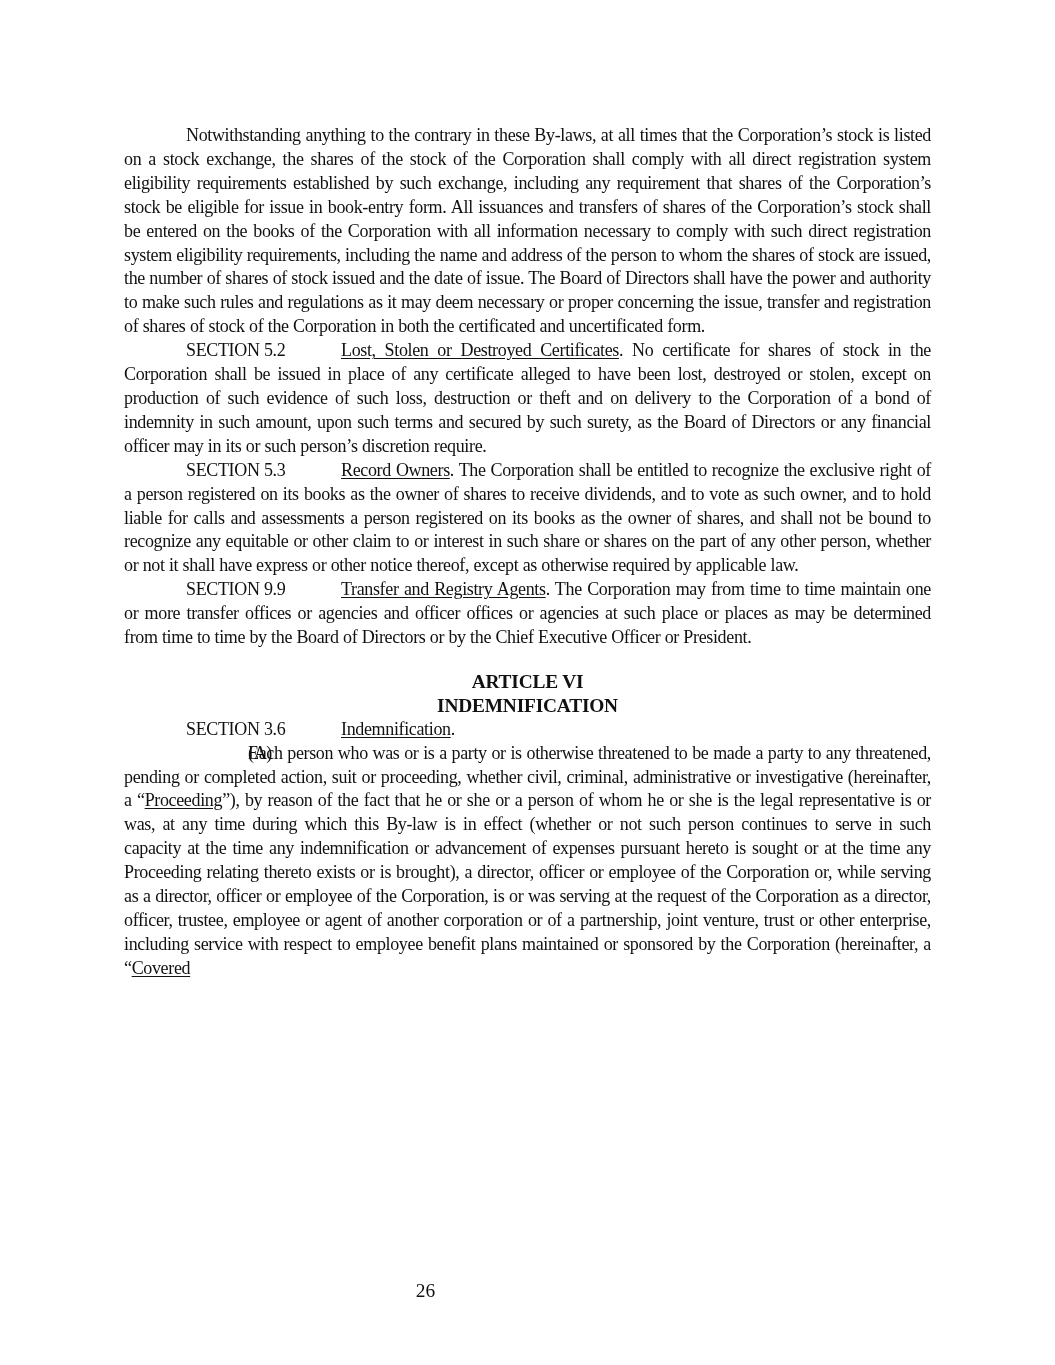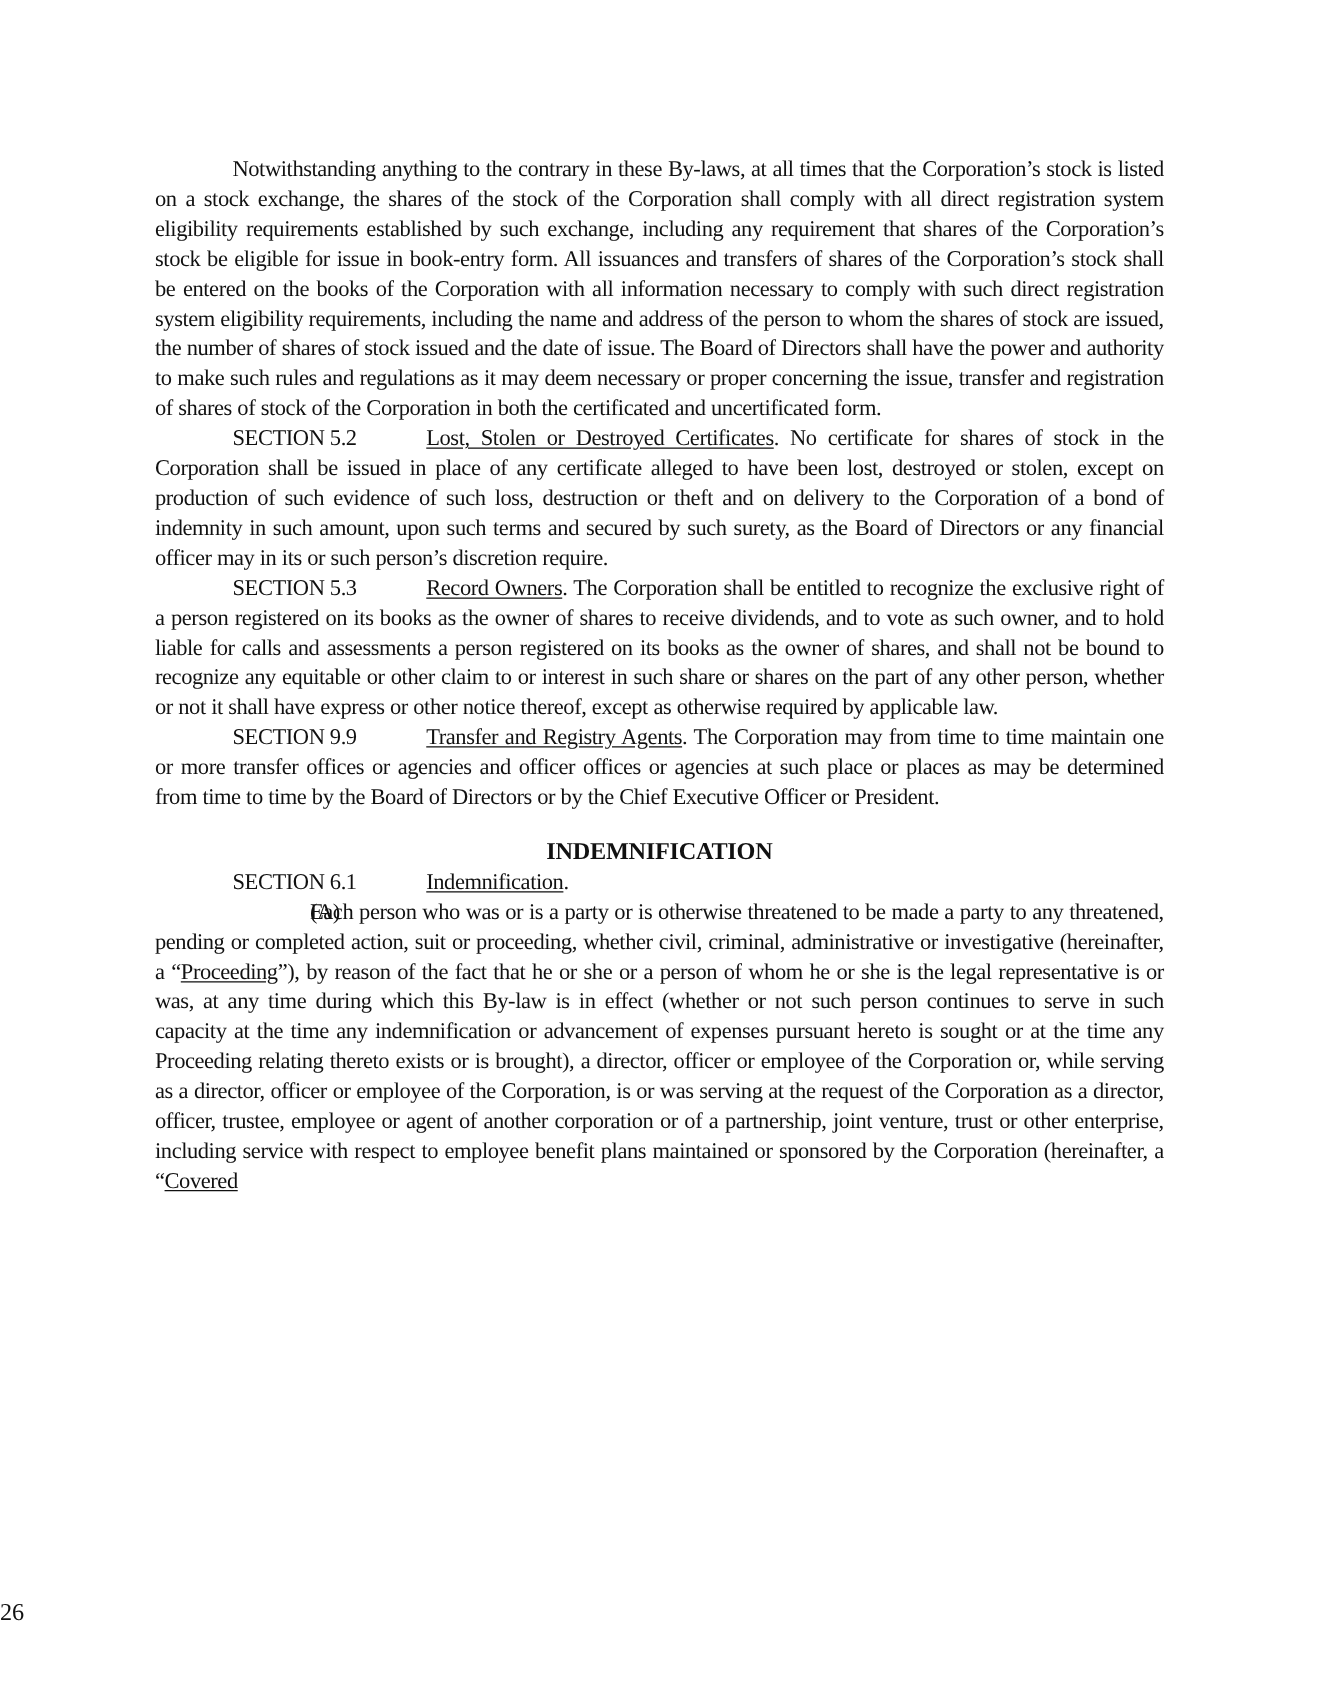--- a/index.html
+++ b/index.html
@@ -48,40 +48,42 @@
       font-size: 19.4px;
       line-height: 23.9px;
       letter-spacing: -0.2px;
       margin-top: 20px;
     }
     .page-number {
       position: absolute;
       left: 0;
       width: 851px;
       top: 1279px;
+      text-align: center;
       font-size: 19.4px;
       line-height: 24px;
     }
   </style>
 </head>
 <body>
 
 <div class="page">
 
   <p class="indent">Notwithstanding anything to the contrary in these By-laws, at all times that the Corporation’s stock is listed on a stock exchange, the shares of the stock of the Corporation shall comply with all direct registration system eligibility requirements established by such exchange, including any requirement that shares of the Corporation’s stock be eligible for issue in book-entry form. All issuances and transfers of shares of the Corporation’s stock shall be entered on the books of the Corporation with all information necessary to comply with such direct registration system eligibility requirements, including the name and address of the person to whom the shares of stock are issued, the number of shares of stock issued and the date of issue. The Board of Directors shall have the power and authority to make such rules and regulations as it may deem necessary or proper concerning the issue, transfer and registration of shares of stock of the Corporation in both the certificated and uncertificated form.</p>
 
   <p class="indent gap"><span class="sec-num">SECTION 5.2</span><u>Lost, Stolen or Destroyed Certificates</u><span>.</span><span>  No certificate for shares of stock in the Corporation shall be issued in place of any certificate alleged to have been lost, destroyed or stolen, except on production of such evidence of such loss, destruction or theft and on delivery to the Corporation of a bond of indemnity in such amount, upon such terms and secured by such surety, as the Board of Directors or any financial officer may in its or such person’s discretion require.</span></p>
 
   <p class="indent gap"><span class="sec-num">SECTION 5.3</span><u>Record Owners</u><span>.</span><span>  The Corporation shall be entitled to recognize the exclusive right of a person registered on its books as the owner of shares to receive dividends, and to vote as such owner, and to hold liable for calls and assessments a person registered on its books as the owner of shares, and shall not be bound to recognize any equitable or other claim to or interest in such share or shares on the part of any other person, whether or not it shall have express or other notice thereof, except as otherwise required by applicable law.</span></p>
 
   <p class="indent gap"><span class="sec-num">SECTION 9.9</span><u>Transfer and Registry Agents</u><span>.</span><span>  The Corporation may from time to time maintain one or more transfer offices or agencies and officer offices or agencies at such place or places as may be determined from time to time by the Board of Directors or by the Chief Executive Officer or President.</span></p>
 
   <div class="heading">
+    <div>ARTICLE VI</div>
     <div>INDEMNIFICATION</div>
   </div>
 
-  <p class="indent gap"><span class="sec-num">SECTION 6.1</span><u>Indemnification</u><span>.</span></p>
+  <p class="indent gap"><span class="sec-num">SECTION 3.6</span><u>Indemnification</u><span>.</span></p>
 
   <p class="indent gap"><span class="sub-num">(A)</span><span>Each person who was or is a party or is otherwise threatened to be made a party to any threatened, pending or completed action, suit or proceeding, whether civil, criminal, administrative or investigative (hereinafter, a “</span><u>Proceeding</u><span>”), by reason of the fact that he or she or a person of whom he or she is the legal representative is or was, at any time during which this By-law is in effect (whether or not such person continues to serve in such capacity at the time any indemnification or advancement of expenses pursuant hereto is sought or at the time any Proceeding relating thereto exists or is brought), a director, officer or employee of the Corporation or, while serving as a director, officer or employee of the Corporation, is or was serving at the request of the Corporation as a director, officer, trustee, employee or agent of another corporation or of a partnership, joint venture, trust or other enterprise, including service with respect to employee benefit plans maintained or sponsored by the Corporation (hereinafter, a “</span><u>Covered</u></p>
 
 </div>
 
 <div class="page-number">26</div>
 
 </body></html>

